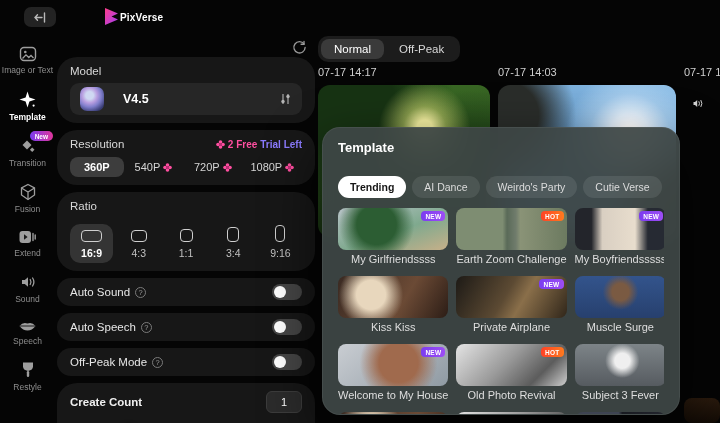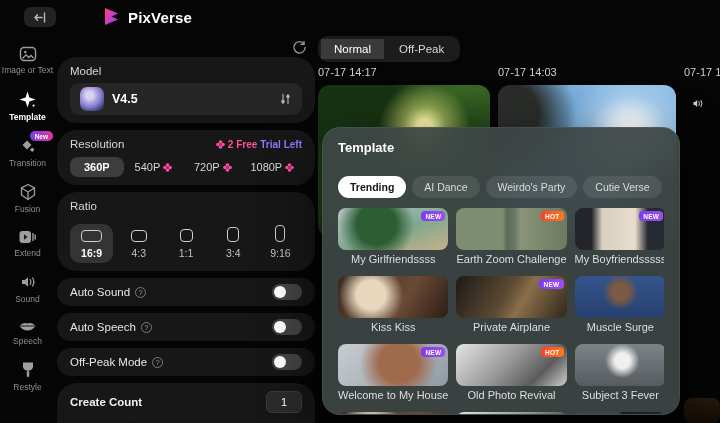--- a/index.html
+++ b/index.html
@@ -6,41 +6,41 @@
   html,body { width:720px; height:423px; background:#050505; overflow:hidden;
     font-family:"Liberation Sans", sans-serif; color:#e8e8e8; }
   .stage { position:relative; width:720px; height:423px; background:#050505; }
 
   
   .topbar { position:absolute; left:0; top:0; width:720px; height:34px;
     display:flex; align-items:center; padding-left:24px; }
   .back-btn { width:32px; height:20px; border-radius:7px; background:#232323;
     display:flex; align-items:center; justify-content:center; }
   .logo-wrap { display:flex; align-items:center; margin-left:46px; }
-  .logo-text { font-size:15px; font-weight:bold; color:#fff; margin-left:8px; letter-spacing:.2px; }
+  .logo-text { font-size:10px; font-weight:bold; color:#fff; letter-spacing:.2px; }
 
   
   .sidebar { position:absolute; left:0; top:34px; width:55px; bottom:0;
     display:flex; flex-direction:column; align-items:center; padding-top:12px; gap:15px; }
   .side-item { position:relative; width:55px; display:flex; flex-direction:column;
     align-items:center; gap:3px; cursor:pointer; }
   .side-item .slabel { font-size:8.5px; color:#8f8f8f; }
   .side-item.active .slabel { color:#fff; font-weight:bold; }
   .side-item svg { display:block; }
   .new-badge { position:absolute; top:-6px; right:2px; font-size:6.5px; font-weight:bold;
     color:#fff; padding:1.5px 5px; border-radius:6px;
     background:linear-gradient(90deg,#7b3cf0,#e0369c); }
 
   
   .panel { position:absolute; left:57px; top:57px; width:258px;
     display:flex; flex-direction:column; gap:7px; }
   .section { background:#171717; border-radius:20px; padding:8px 13px; }
   .sec-label { font-size:11.5px; color:#d8d8d8; }
   .model-row { margin-top:6px; background:#262626; border-radius:9px; height:32px;
-    display:flex; align-items:center; padding:0 10px; gap:8px; }
+    display:flex; align-items:center; padding:0 10px; gap:19px; }
   .model-thumb { width:24px; height:24px; border-radius:7px;
     background:radial-gradient(circle at 40% 35%, #cfd8f2 0 18%, #b99fe0 35%, #7f7ecb 55%, #3b3f77 80%, #23244d 100%); }
   .model-name { font-size:12.5px; font-weight:bold; color:#fff; flex:1; }
 
   .res-head { display:flex; align-items:center; justify-content:space-between; }
   .trial { display:flex; align-items:center; gap:3px; font-size:10px; font-weight:bold; }
   .trial .pre { color:#ff4fa0; } .trial .suf { color:#8b7bff; }
   .res-row { margin-top:7px; display:flex; align-items:center; gap:0; }
   .res-chip { font-size:11px; font-weight:bold; color:#fff; background:#3d3d3d;
     border-radius:8px; padding:4px 14px; }
@@ -74,21 +74,21 @@
     font-size:11px; color:#fff; }
   .slider { position:relative; height:16px; margin-top:8px; }
   .slider .thumb { position:absolute; top:1.5px; left:calc(25% - 6px); width:13px; height:13px;
     border-radius:50%; background:#fff; box-shadow:0 1px 4px rgba(0,0,0,.6); cursor:grab; }
 
   
   .reset-btn { position:absolute; left:288px; top:36px; width:22px; height:22px;
     display:flex; align-items:center; justify-content:center; cursor:pointer; }
   .seg { position:absolute; left:318px; top:36px; background:#1c1c1c; border-radius:10px;
     padding:3px; display:flex; gap:2px; }
-  .seg .seg-btn { font-size:11.5px; color:#d8d8d8; padding:4px 13px; border-radius:0; cursor:pointer; }
+  .seg .seg-btn { font-size:11.5px; color:#d8d8d8; padding:4px 13px; border-radius:8px; cursor:pointer; }
   .seg .seg-btn.selected { background:#3a3a3a; color:#fff; }
 
   .gen-col { position:absolute; top:66px; }
   .gen-time { font-size:11px; color:#cfcfcf; }
   .gen-card { margin-top:7px; border-radius:12px; position:relative; overflow:hidden; }
   .g-forest { background:
     radial-gradient(circle at 62% 28%, #f4f0a0 0 5%, rgba(220,230,120,.55) 14%, transparent 30%),
     radial-gradient(circle at 15% 10%, #173313 0 25%, transparent 55%),
     radial-gradient(circle at 88% 80%, #1d4016 0 30%, transparent 60%),
     linear-gradient(175deg,#3c6b26,#274d1a 55%,#16300f); }

